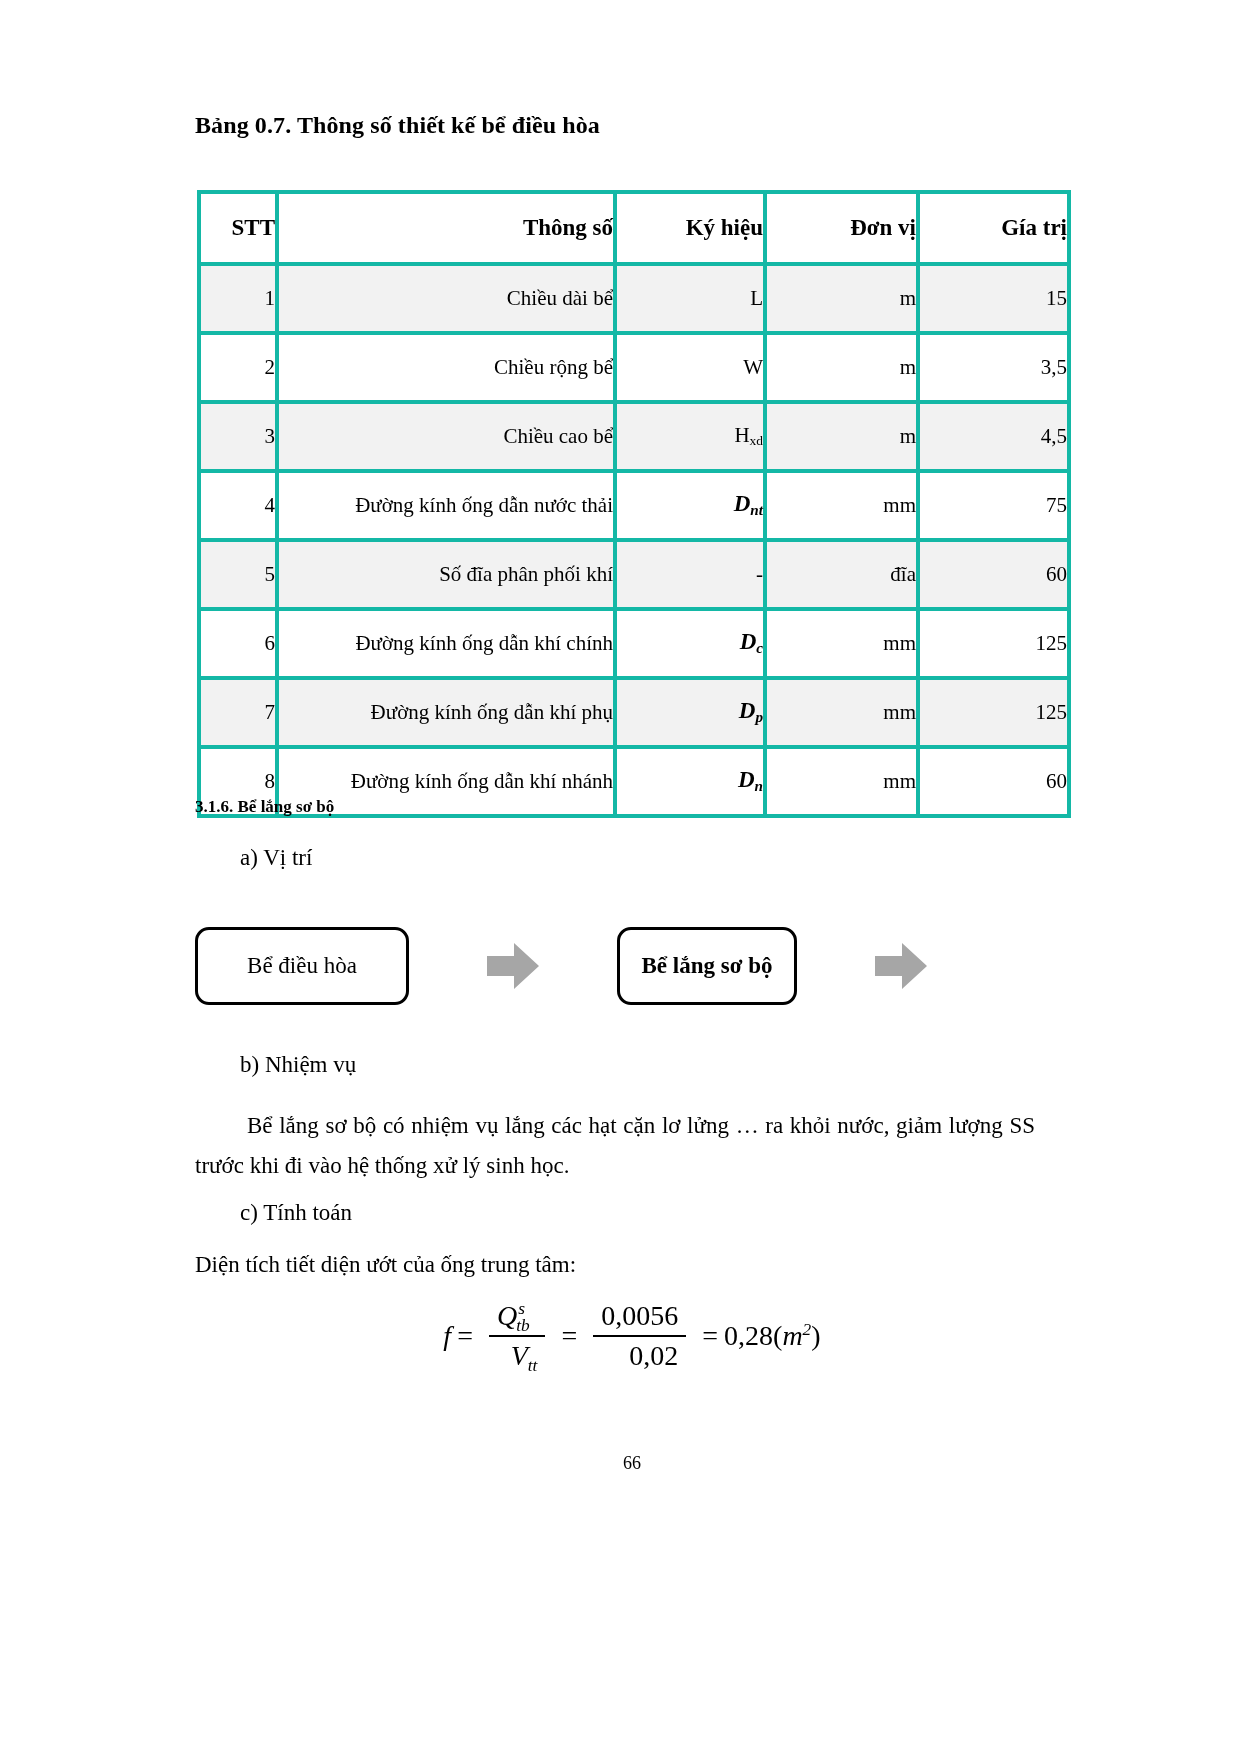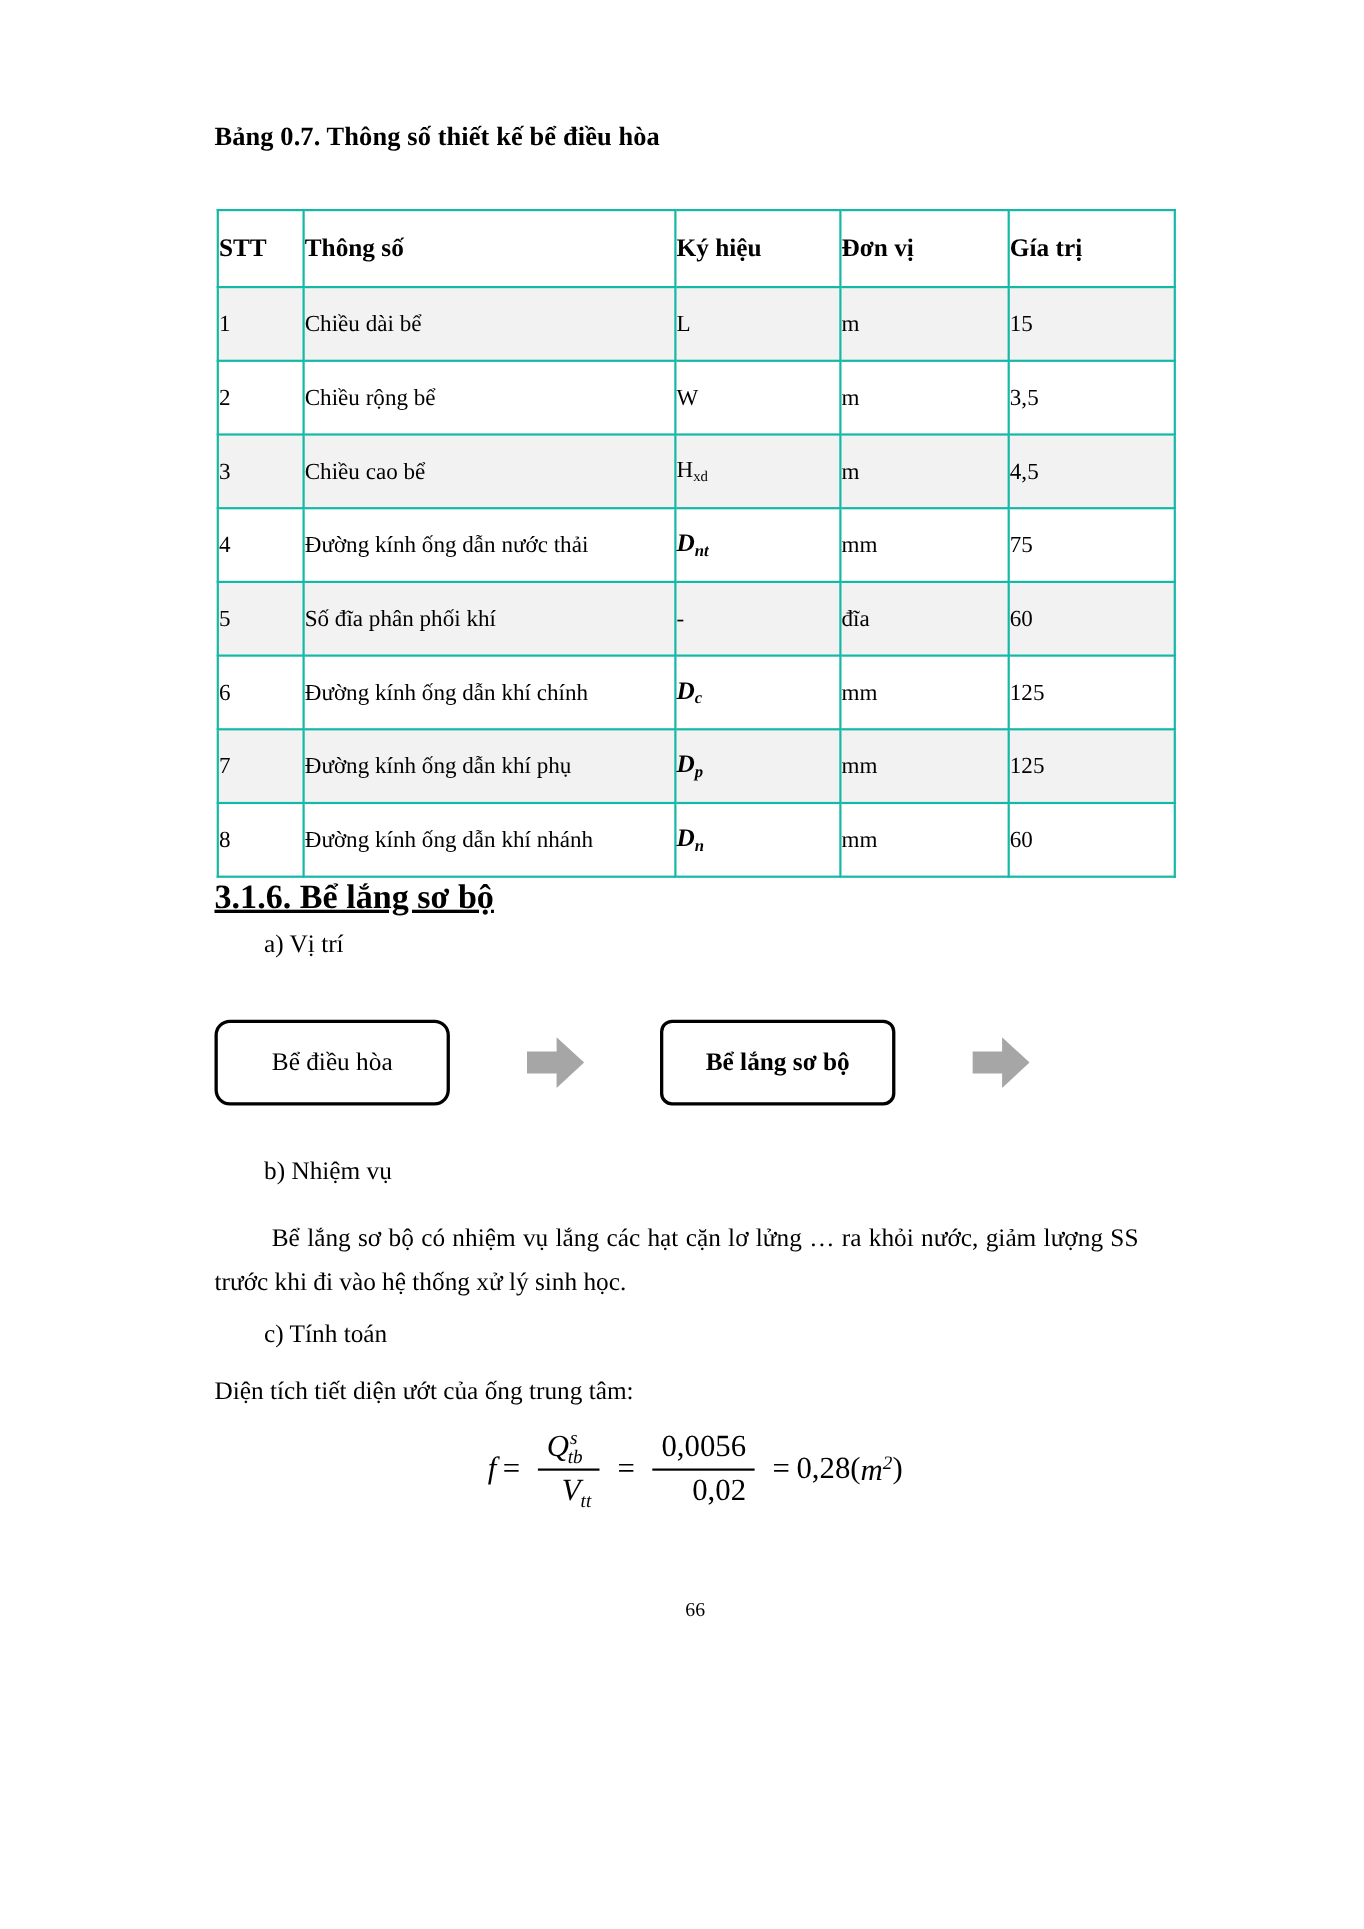--- a/index.html
+++ b/index.html
@@ -45,22 +45,22 @@
     font-size: 21px;
   }
   .param-table col.c-stt    { width: 78px; }
   .param-table col.c-param  { width: 338px; }
   .param-table col.c-sym    { width: 150px; }
   .param-table col.c-unit   { width: 153px; }
   .param-table col.c-val    { width: 151px; }
 
   .param-table th,
   .param-table td {
-    border: 2px solid #14b8a6;
-    text-align: left;
+    border: 4px solid #14b8a6;
+    text-align: right;
     vertical-align: middle;
     padding: 0;
     height: 65px;
     line-height: 1.25;
   }
   .param-table thead th {
     font-weight: bold;
     font-size: 23px;
     background: #ffffff;
     height: 68px;
@@ -87,24 +87,23 @@
     font-weight: normal;
     font-size: 0.64em;
     vertical-align: -0.25em;
   }
 
   
   .sec-heading {
     position: absolute;
     left: 183px;
     top: 797px;
-    font-size: 31px;
-    font-weight: bold;
-    white-space: nowrap;
-    text-decoration: underline;
+    font-size: 17px;
+    font-weight: bold;
+    white-space: nowrap;
   }
   .sub-a {
     position: absolute;
     left: 228px;
     top: 845px;
     font-size: 23px;
     white-space: nowrap;
   }
   .sub-b {
     position: absolute;
@@ -154,21 +153,21 @@
     border-radius: 14px;
     background: #ffffff;
     display: flex;
     align-items: center;
     justify-content: center;
     font-size: 23px;
     box-sizing: border-box;
     text-align: center;
   }
   .flow-box.b1 { width: 214px; }
-  .flow-box.b2 { width: 214px; font-weight: bold; border-radius: 11px; }
+  .flow-box.b2 { width: 180px; font-weight: bold; }
   .flow-box.b3 { width: 214px; }
   .flow-arrow {
     width: 58px;
     display: flex;
     align-items: center;
     justify-content: center;
   }
   .flow-arrow svg { display: block; }
   .gap { flex: 1 1 auto; }
 

